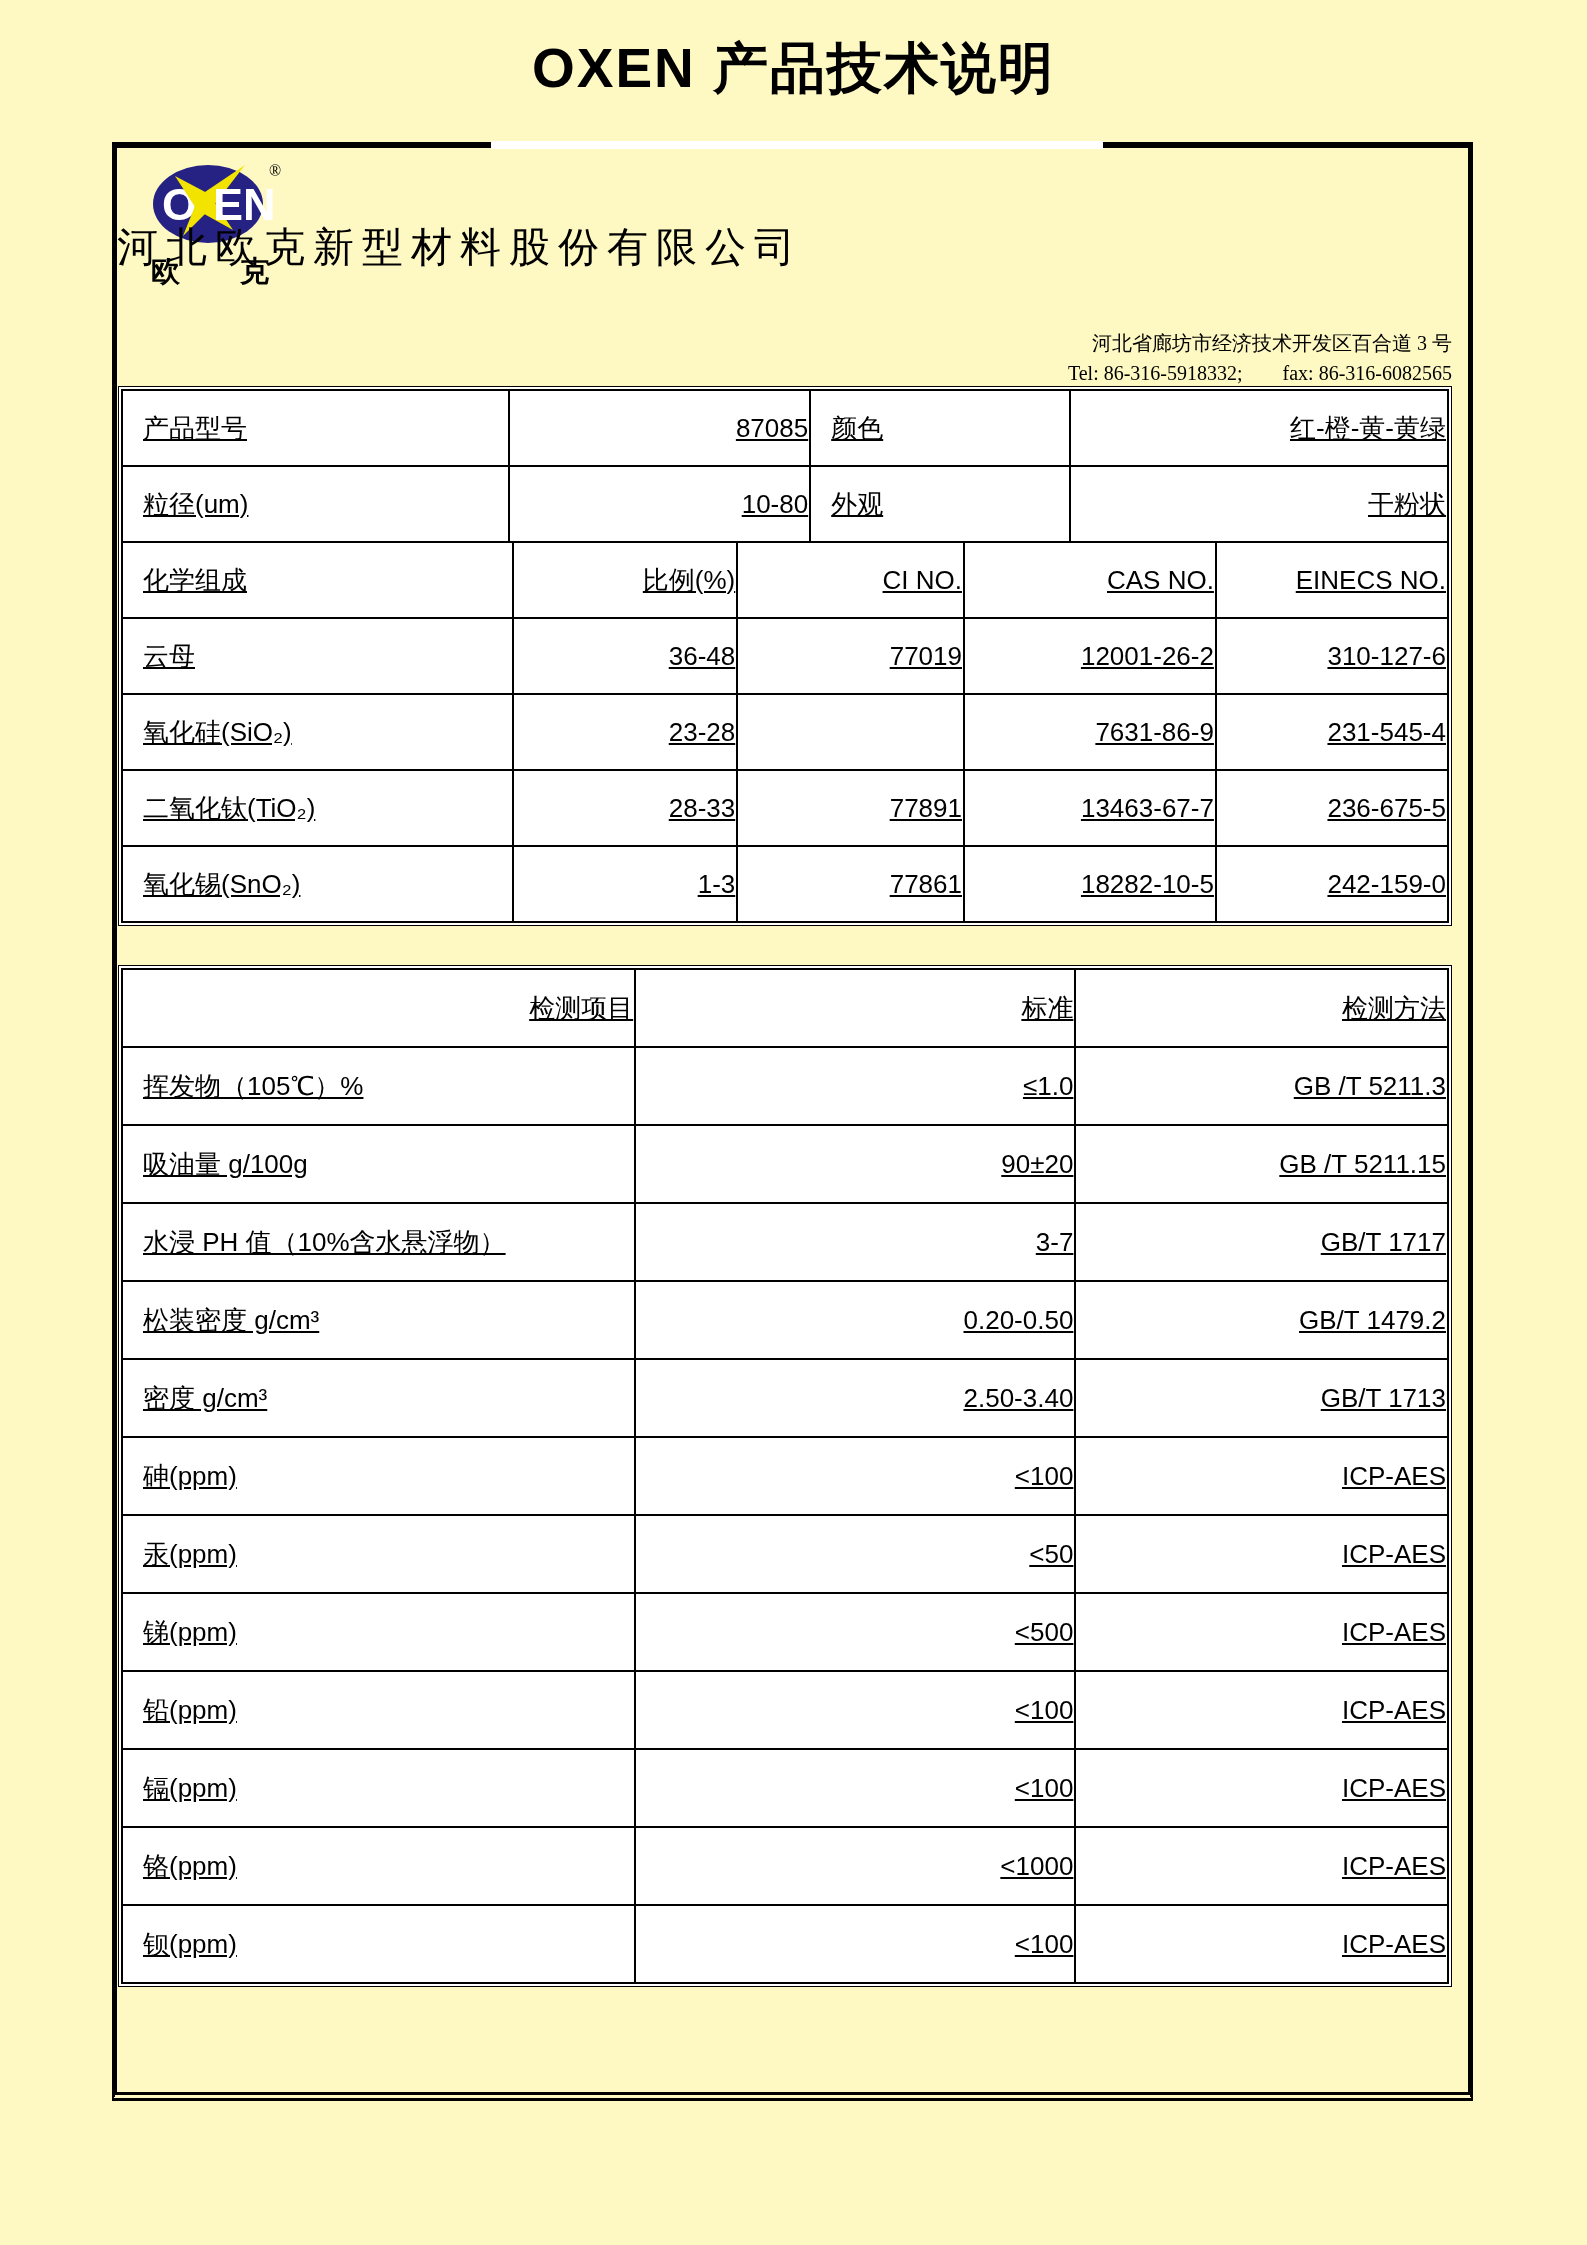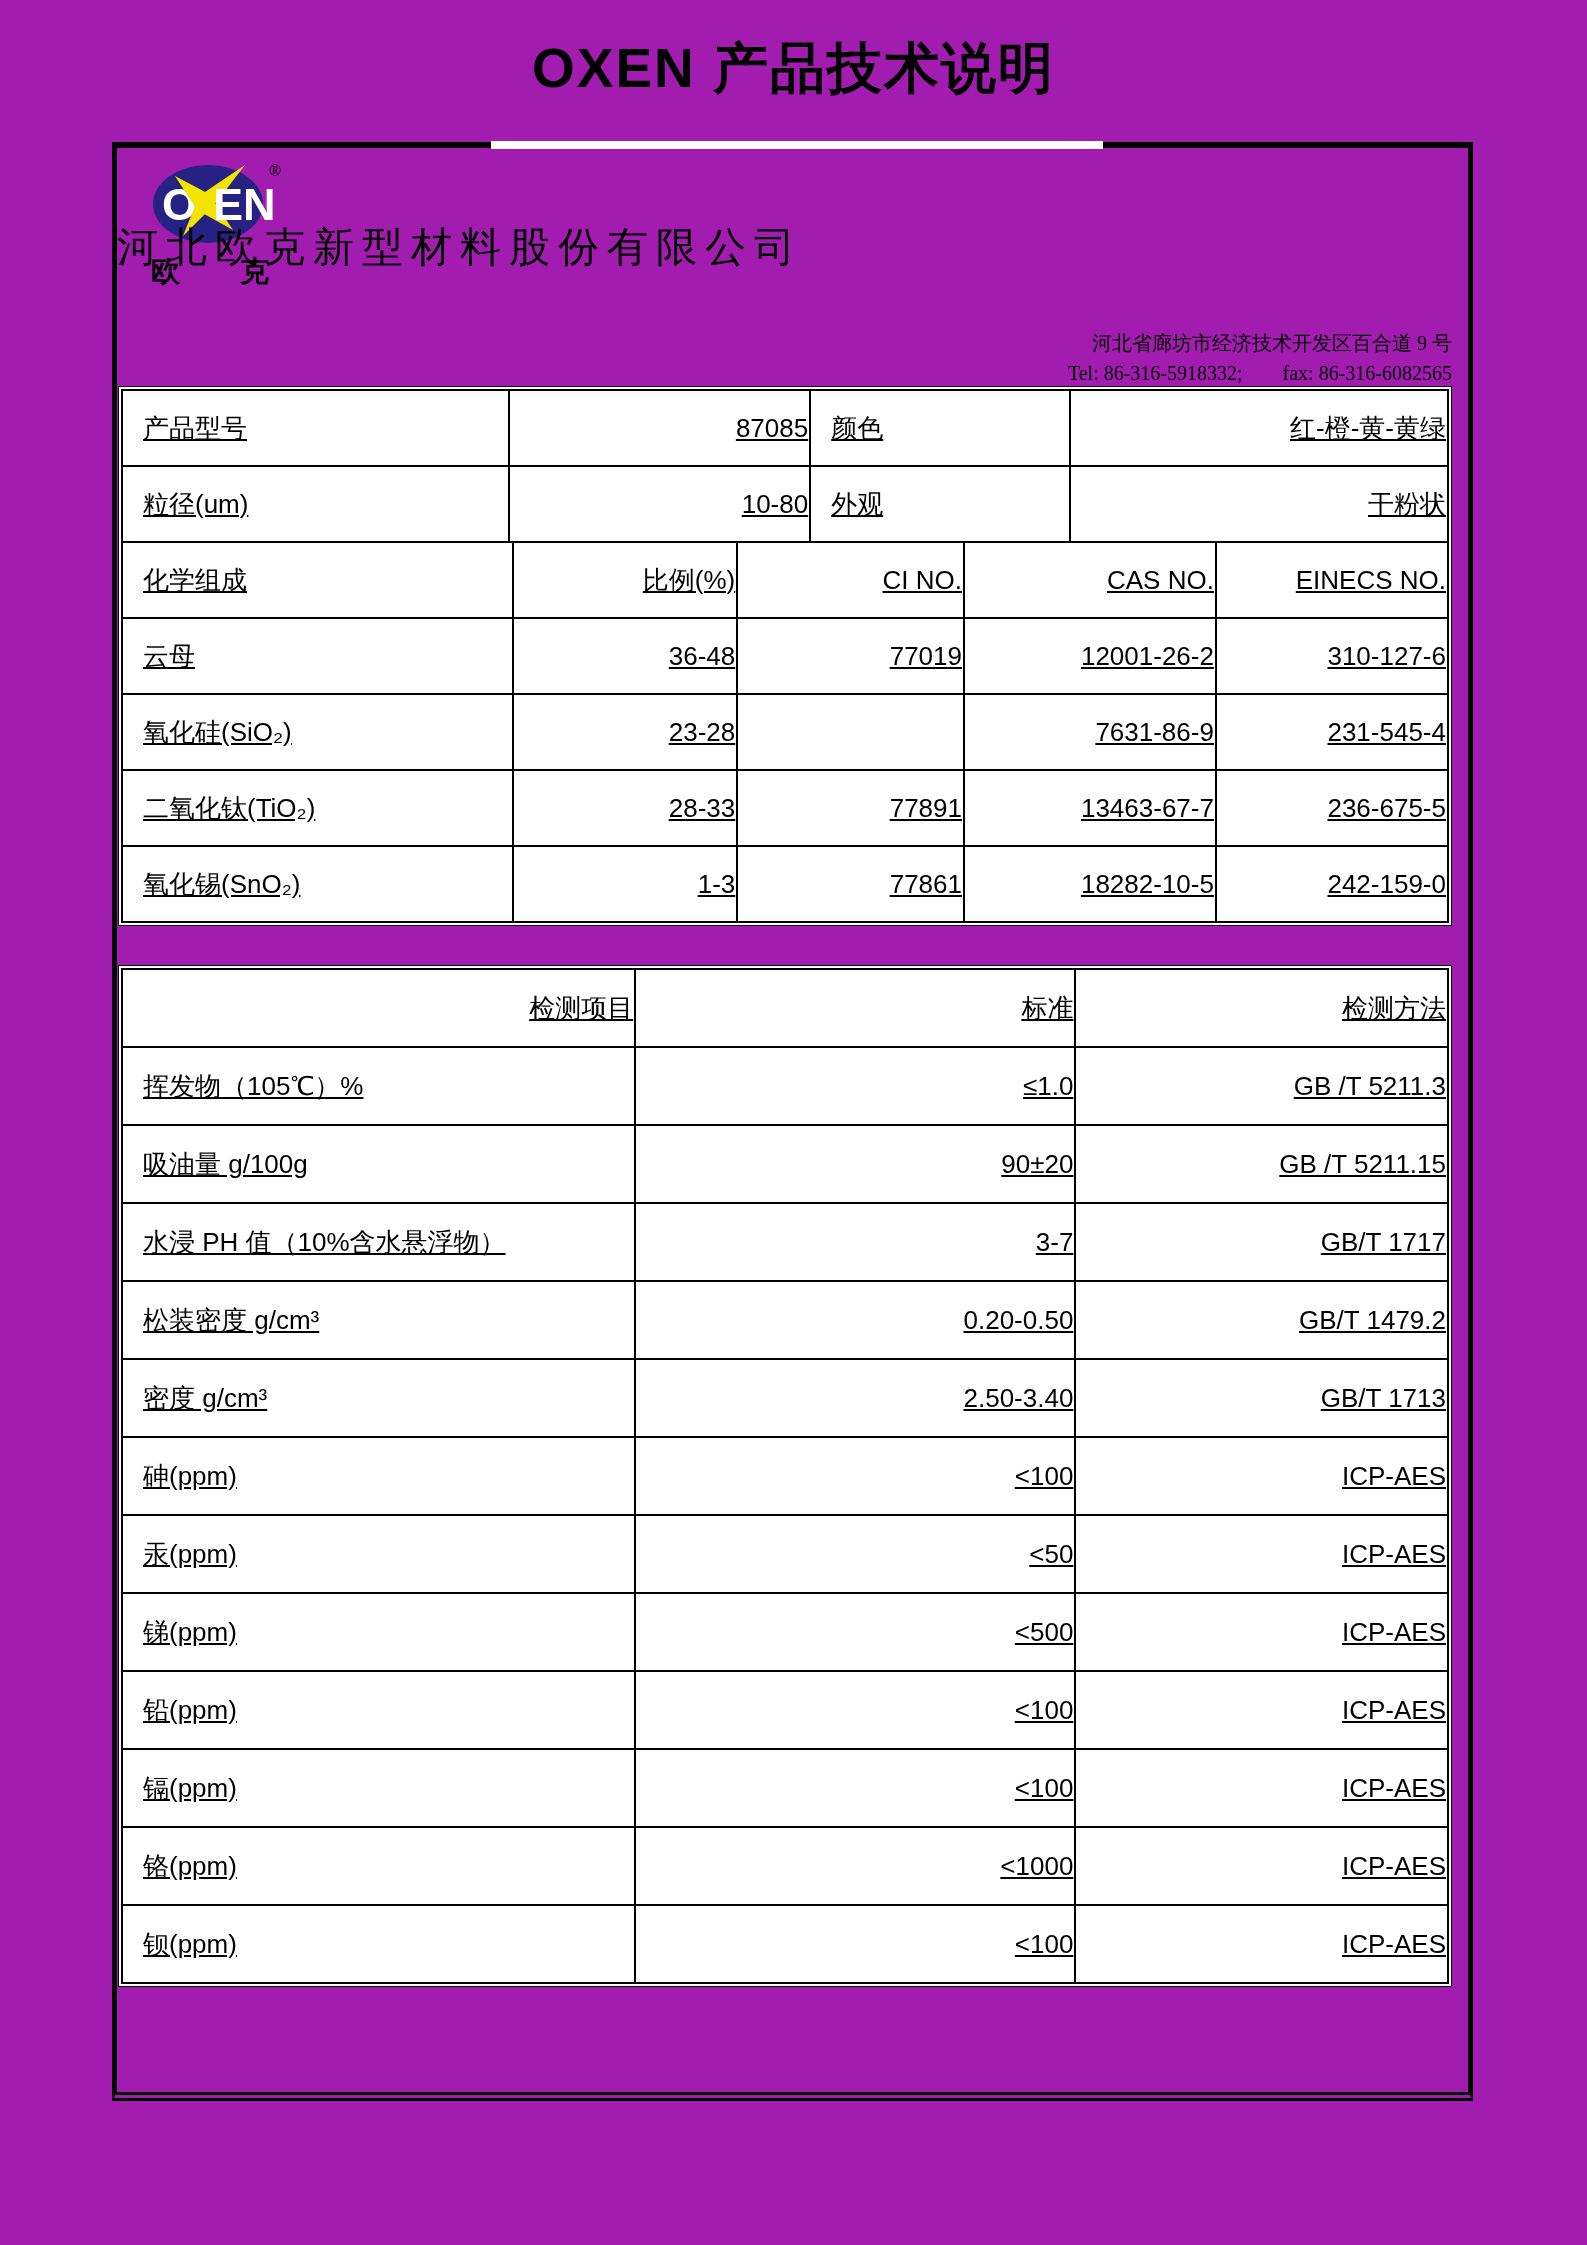--- a/index.html
+++ b/index.html
@@ -1,16 +1,16 @@
 <!DOCTYPE html>
 <html><head>
 <meta charset="utf-8">
 <style>
   html,body{margin:0;padding:0;background:#fff;}
-  .page{position:relative;width:1587px;height:2245px;background:#a21caf;overflow:hidden;
+  .page{position:relative;width:1587px;height:2245px;background:#fef9c3;overflow:hidden;
         font-family:"Liberation Serif",serif;color:#000;}
   .doc-title{position:absolute;top:38px;left:0;right:0;text-align:center;
         font-family:"Liberation Sans",sans-serif;font-weight:900;font-size:55px;
         letter-spacing:2px;line-height:60px;}
   .outer-box{position:absolute;left:112px;top:142px;width:1361px;height:1959px;
         box-sizing:border-box;border:5px solid #000;border-top-width:6px;
         border-bottom:9px double #000;}
   .title-gap{position:absolute;top:-7px;left:374px;width:612px;height:8px;background:#fff;}
   
   .logo{position:absolute;left:32px;top:14px;width:150px;}
@@ -55,21 +55,21 @@
       </svg>
       <div class="logo-caption">
         <span>欧</span>
         <span>克</span>
       </div>
     </div>
 
     <div class="company-name">河北欧克新型材料股份有限公司</div>
 
     <div class="address-block">
-      <div>河北省廊坊市经济技术开发区百合道 9 号</div>
+      <div>河北省廊坊市经济技术开发区百合道 3 号</div>
       <div>Tel: 86-316-5918332;　　fax: 86-316-6082565</div>
     </div>
 
     <div class="tbl-wrap t1">
       <table>
         <colgroup>
             <col style="width:29.2%">
             <col style="width:22.7%">
             <col style="width:19.6%">
             <col style="width:28.5%">

